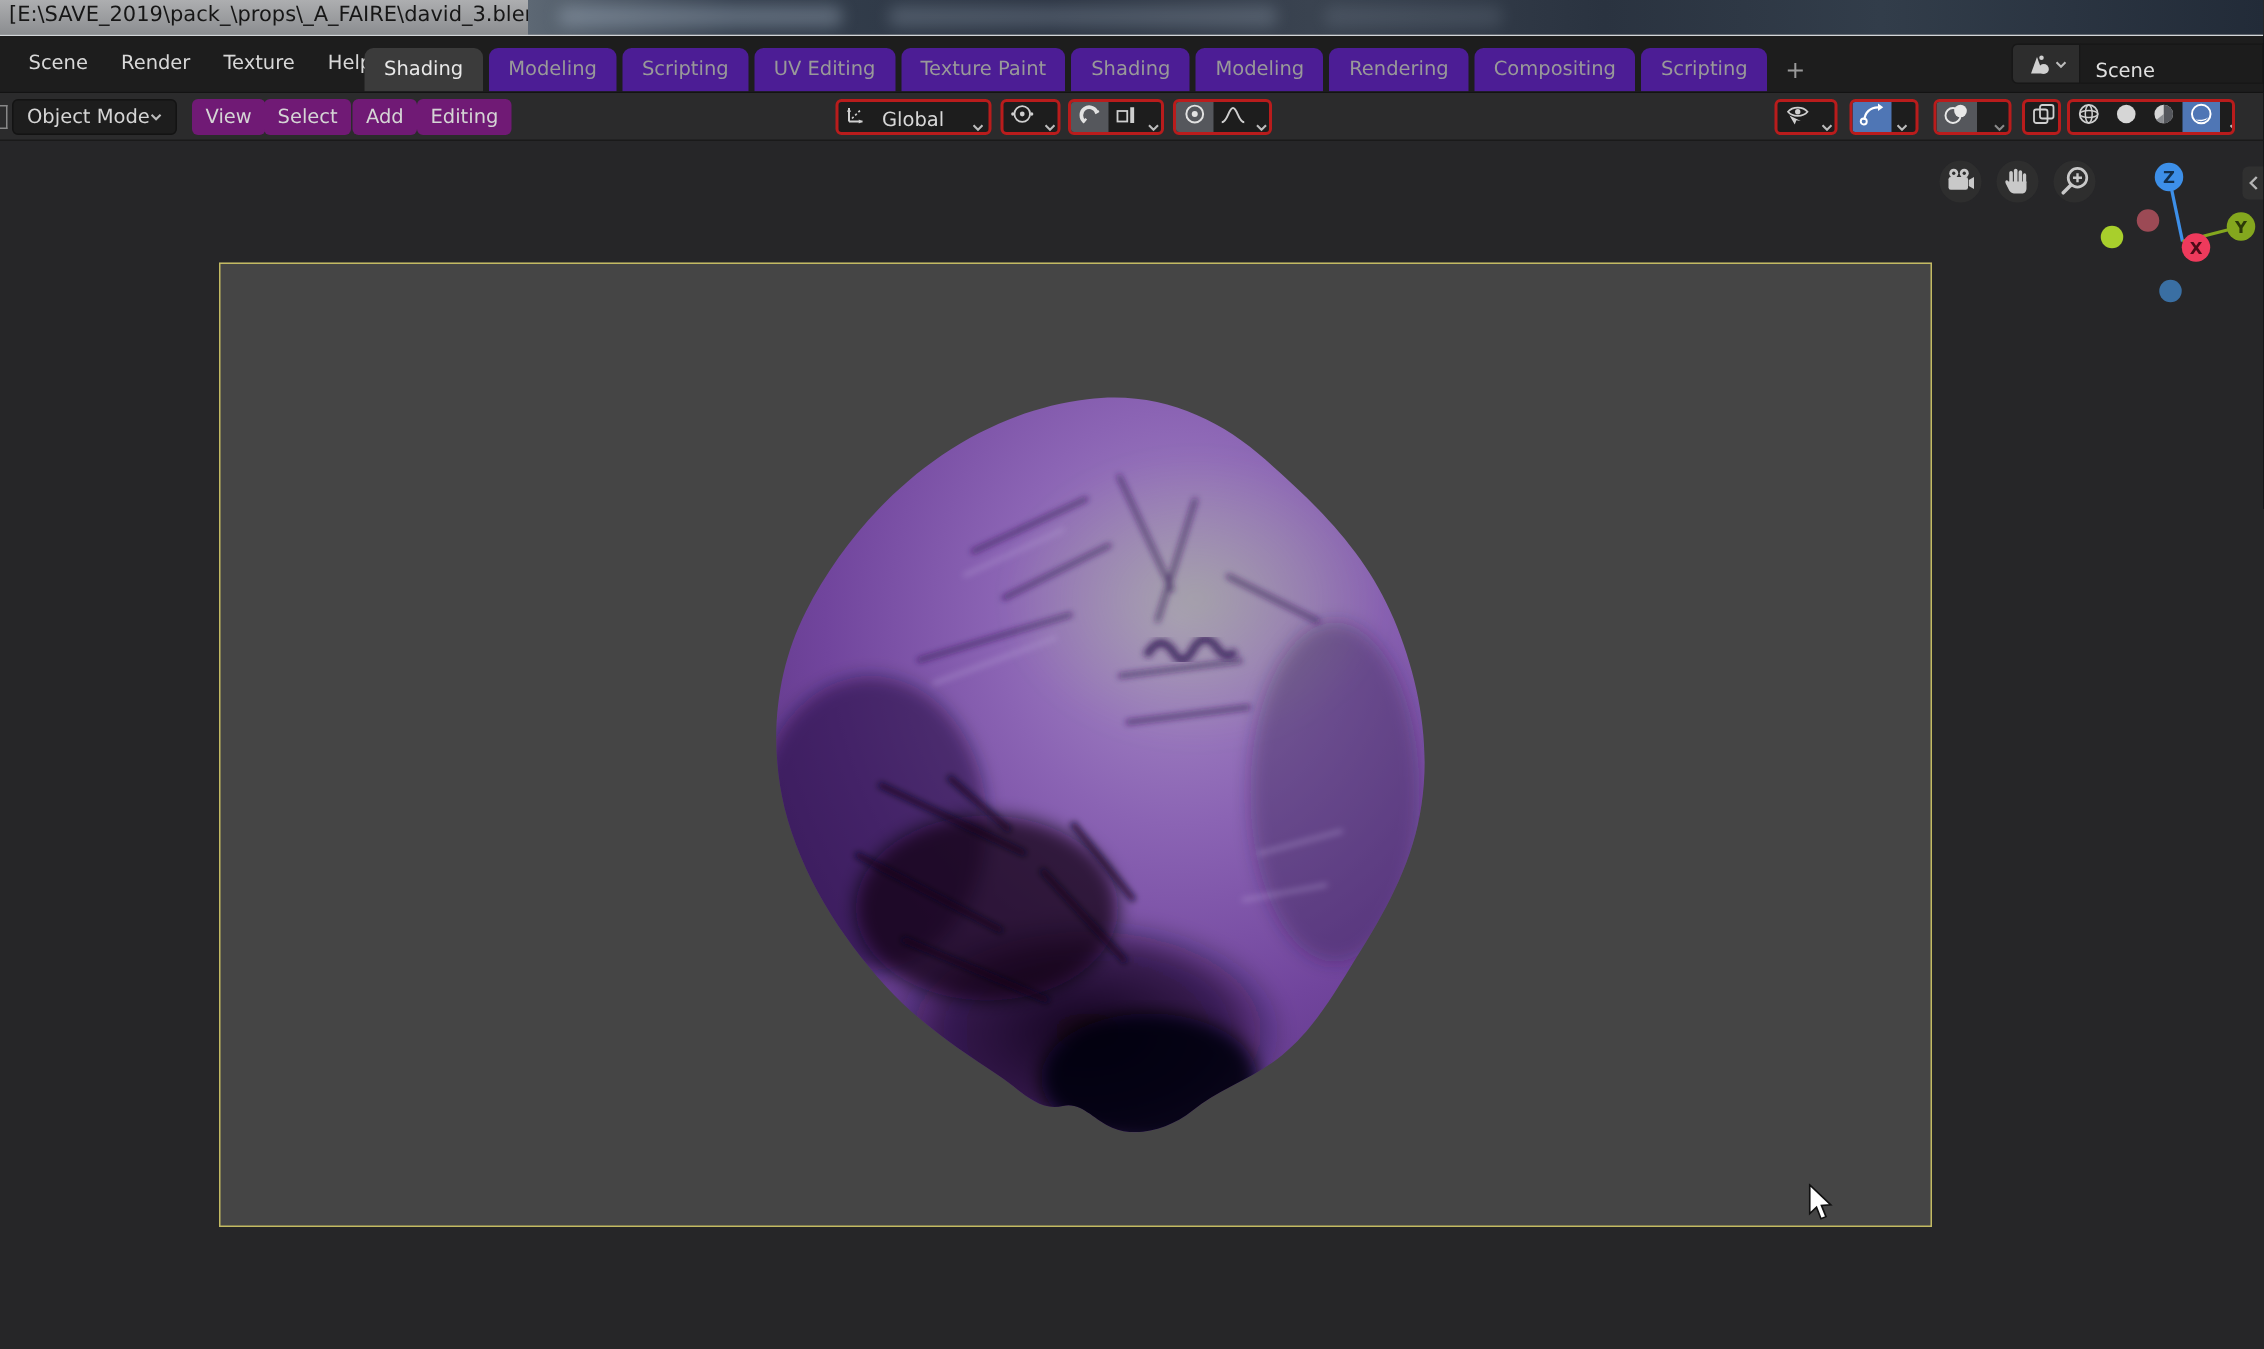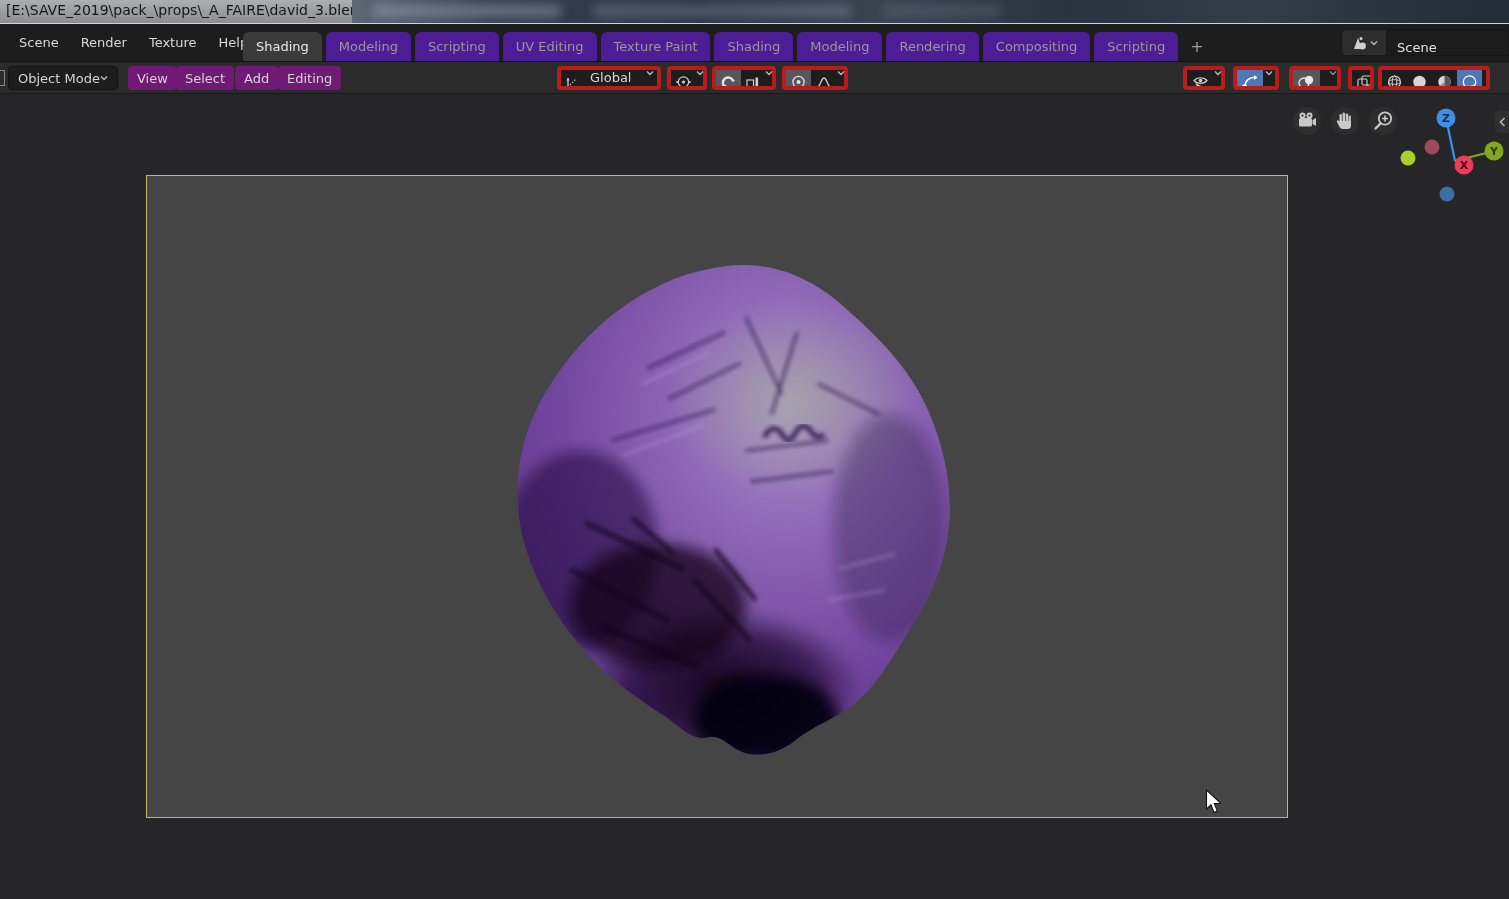--- a/index.html
+++ b/index.html
@@ -57,22 +57,22 @@
     position:absolute; left:0; top:61px; width:1509px; height:33px;
     background:#2b2b2c; border-top:1px solid #131313; border-bottom:1px solid #1a1a1a;
   }
   .th-btn {
     position:absolute; top:4px; height:24px; display:flex; align-items:center;
     border-radius:4px; padding:0 9px; color:#d5d5d5; white-space:nowrap;text-align:center;
   }
   .th-menu { background:#701a75; }
   .th-select { background:#1d1d1d; border:1px solid #131313; justify-content:space-between; }
   .icon-group {
-    position:absolute; top:4px; height:24px; display:flex; align-items:flex-start;
-    background:#1d1d1d; border:4px solid #b91c1c; border-radius:4px; overflow:hidden;
+    position:absolute; top:4px; height:24px; display:flex; align-items:flex-end;
+    background:#1d1d1d; border:2px solid #b91c1c; border-radius:4px; overflow:hidden;
   }
   .ibtn { height:24px; display:flex; align-items:center; justify-content:center; padding:0 4px; }
   .ibtn.toggled-gray { background:#55575c; }
   .ibtn.toggled-blue { background:#4f76b5; }
   .chev { width:14px; display:flex; align-items:center; justify-content:center; }
   svg { display:block; }
   
   .viewport { position:absolute; left:0; top:94px; width:1509px; height:805px; background:#262628; }
   .camframe {
     position:absolute; left:146px; top:81px; width:1142px; height:643px;

